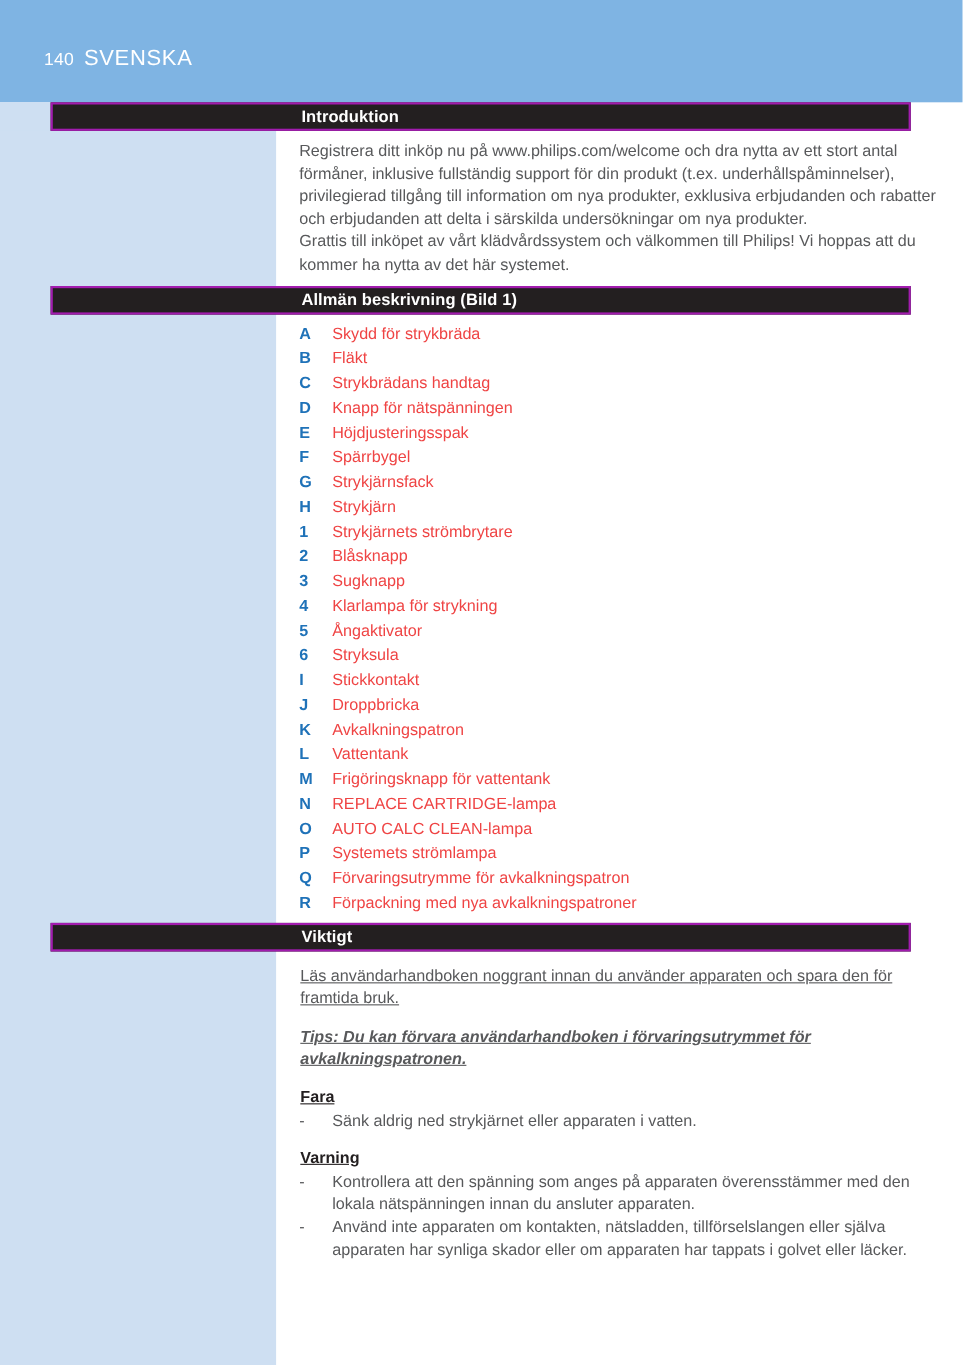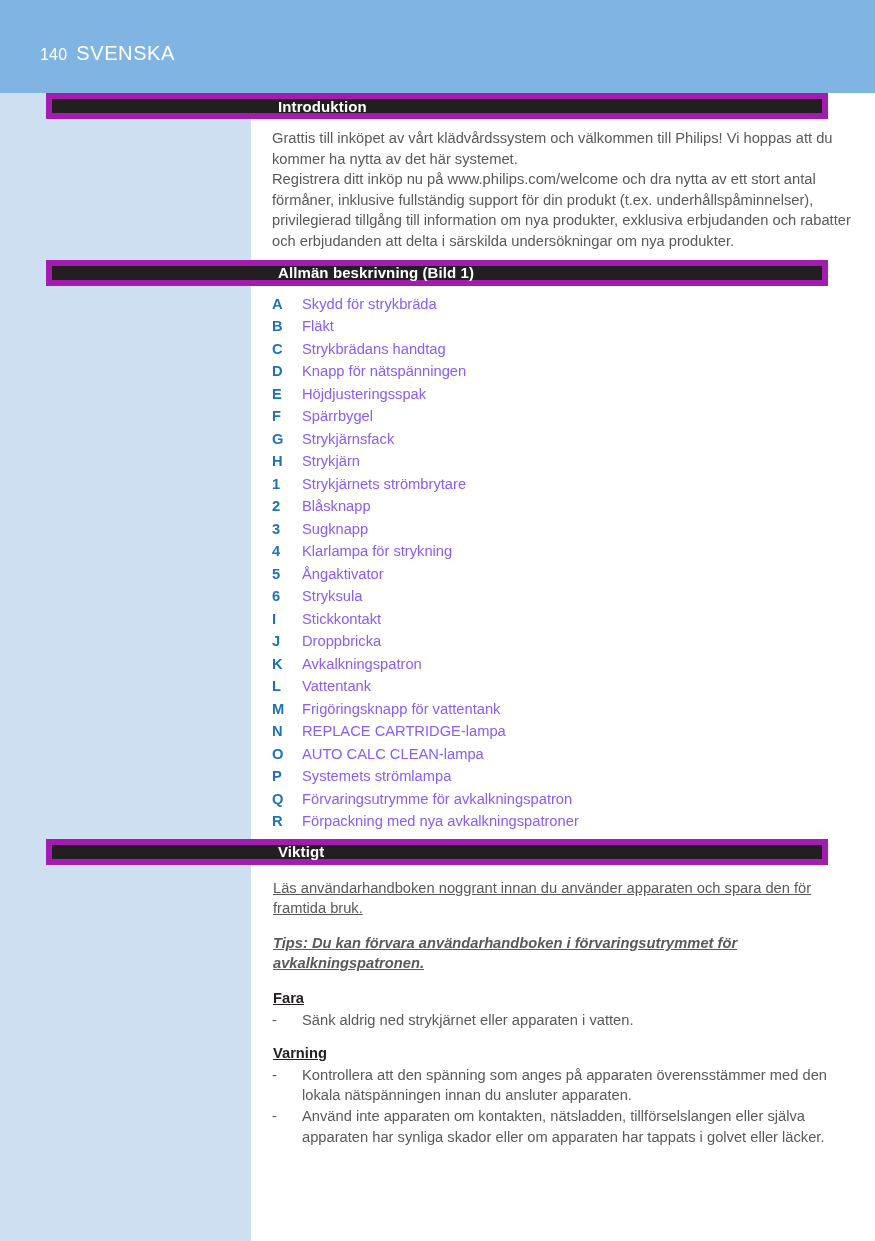--- a/index.html
+++ b/index.html
@@ -74,21 +74,21 @@
     width: 875px;
   }
 
   
   .section-bar {
     position: relative;
     margin-left: 46px;
     width: 782px;
     height: 26px;
     background: #231F20;
-    border: 6px solid #a21caf;
+    border: 2px solid #a21caf;
     box-sizing: border-box;
     display: flex;
     align-items: center;
   }
   .section-bar .bar-title {
     position: absolute;
     left: 226px;
     color: #ffffff;
     font-size: 15px;
     font-weight: bold;
@@ -139,21 +139,21 @@
     white-space: nowrap;
   }
   .part-key {
     color: #1F72B8;
     font-weight: bold;
     font-size: 14.7px;
     width: 30px;
     flex: 0 0 30px;
   }
   .part-label {
-    color: #8b5cf6;
+    color: #ef4444;
     font-size: 14.7px;
   }
 
   
   .note-block {
     margin-left: 272px;
     width: 580px;
     color: #58595B;
     font-size: 14.7px;
     line-height: 20.6px;
@@ -207,22 +207,22 @@
 
   <div class="content">
 
     <div class="bar-row">
       <div class="section-bar">
         <span class="bar-title">Introduktion</span>
       </div>
     </div>
 
     <div class="body-block">
+      <p>Registrera ditt inköp nu på www.philips.com/welcome och dra nytta av ett stort antal förmåner, inklusive fullständig support för din produkt (t.ex. underhållspåminnelser), privilegierad tillgång till information om nya produkter, exklusiva erbjudanden och rabatter och erbjudanden att delta i särskilda undersökningar om nya produkter.</p>
       <p>Grattis till inköpet av vårt klädvårdssystem och välkommen till Philips! Vi hoppas att du kommer ha nytta av det här systemet.</p>
-      <p>Registrera ditt inköp nu på www.philips.com/welcome och dra nytta av ett stort antal förmåner, inklusive fullständig support för din produkt (t.ex. underhållspåminnelser), privilegierad tillgång till information om nya produkter, exklusiva erbjudanden och rabatter och erbjudanden att delta i särskilda undersökningar om nya produkter.</p>
     </div>
 
     <div class="bar-row">
       <div class="section-bar">
         <span class="bar-title">Allmän beskrivning (Bild 1)</span>
       </div>
     </div>
 
     <div class="parts-list">
       <div class="part-row">

